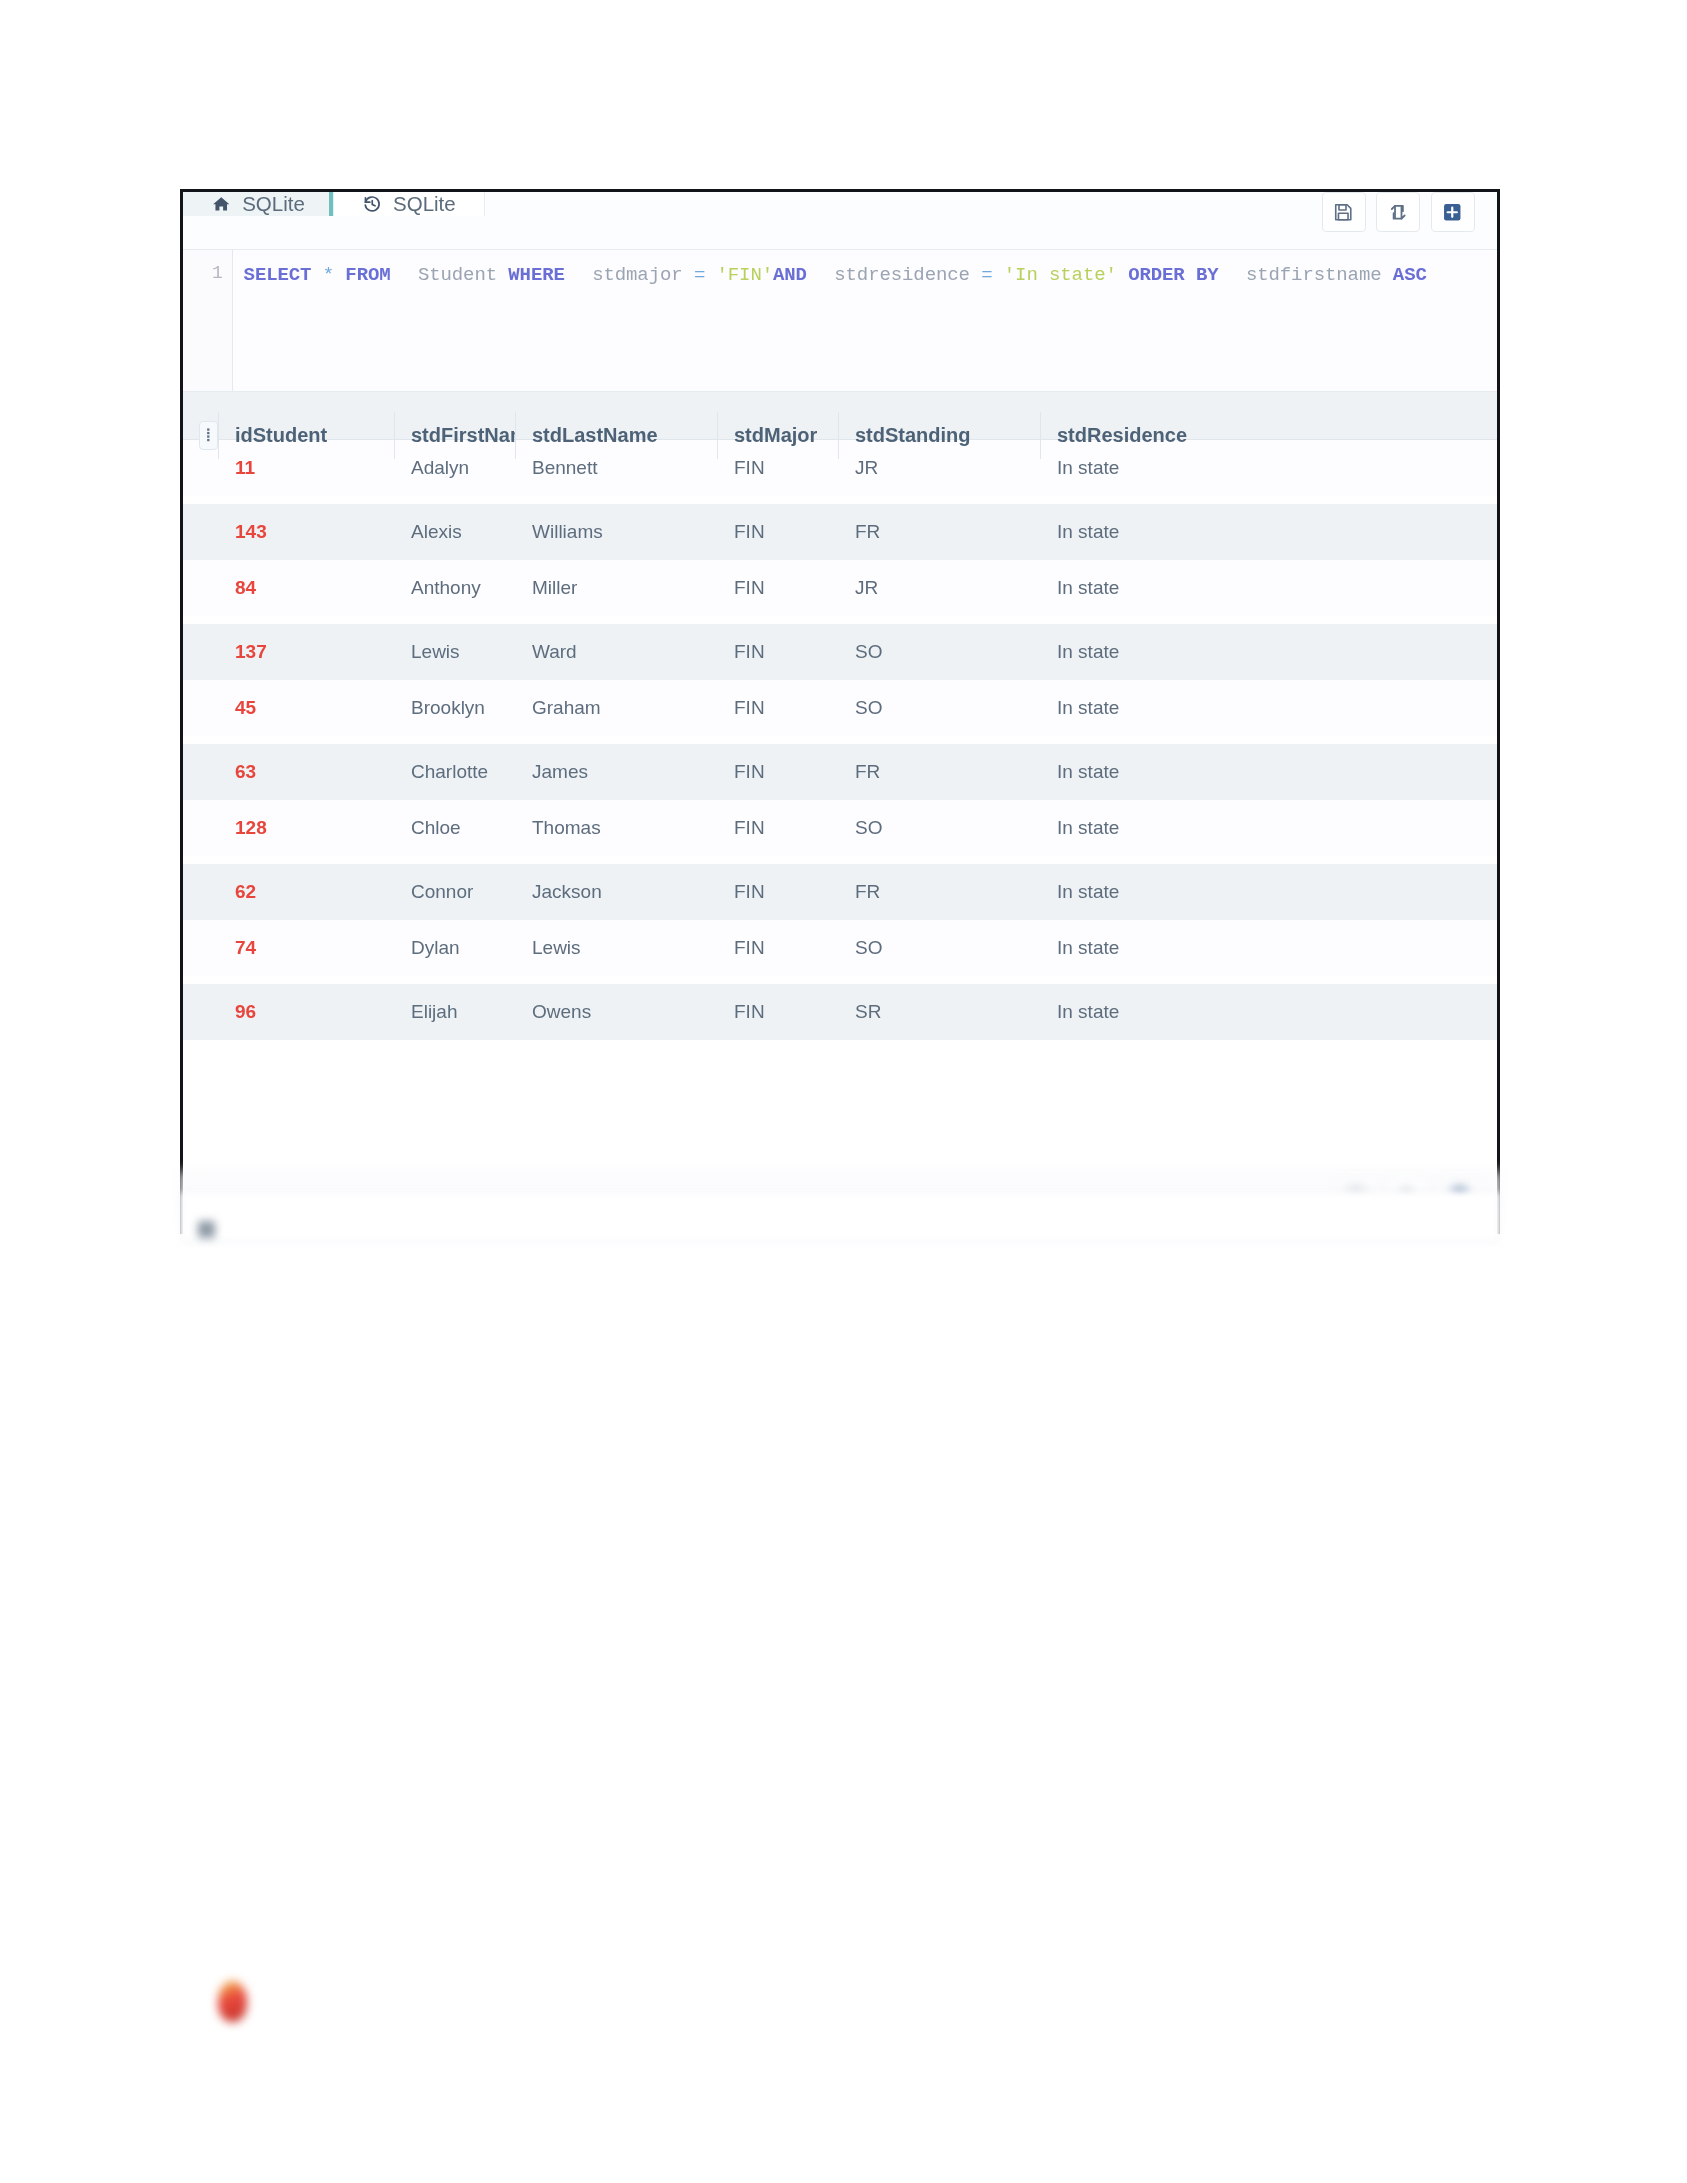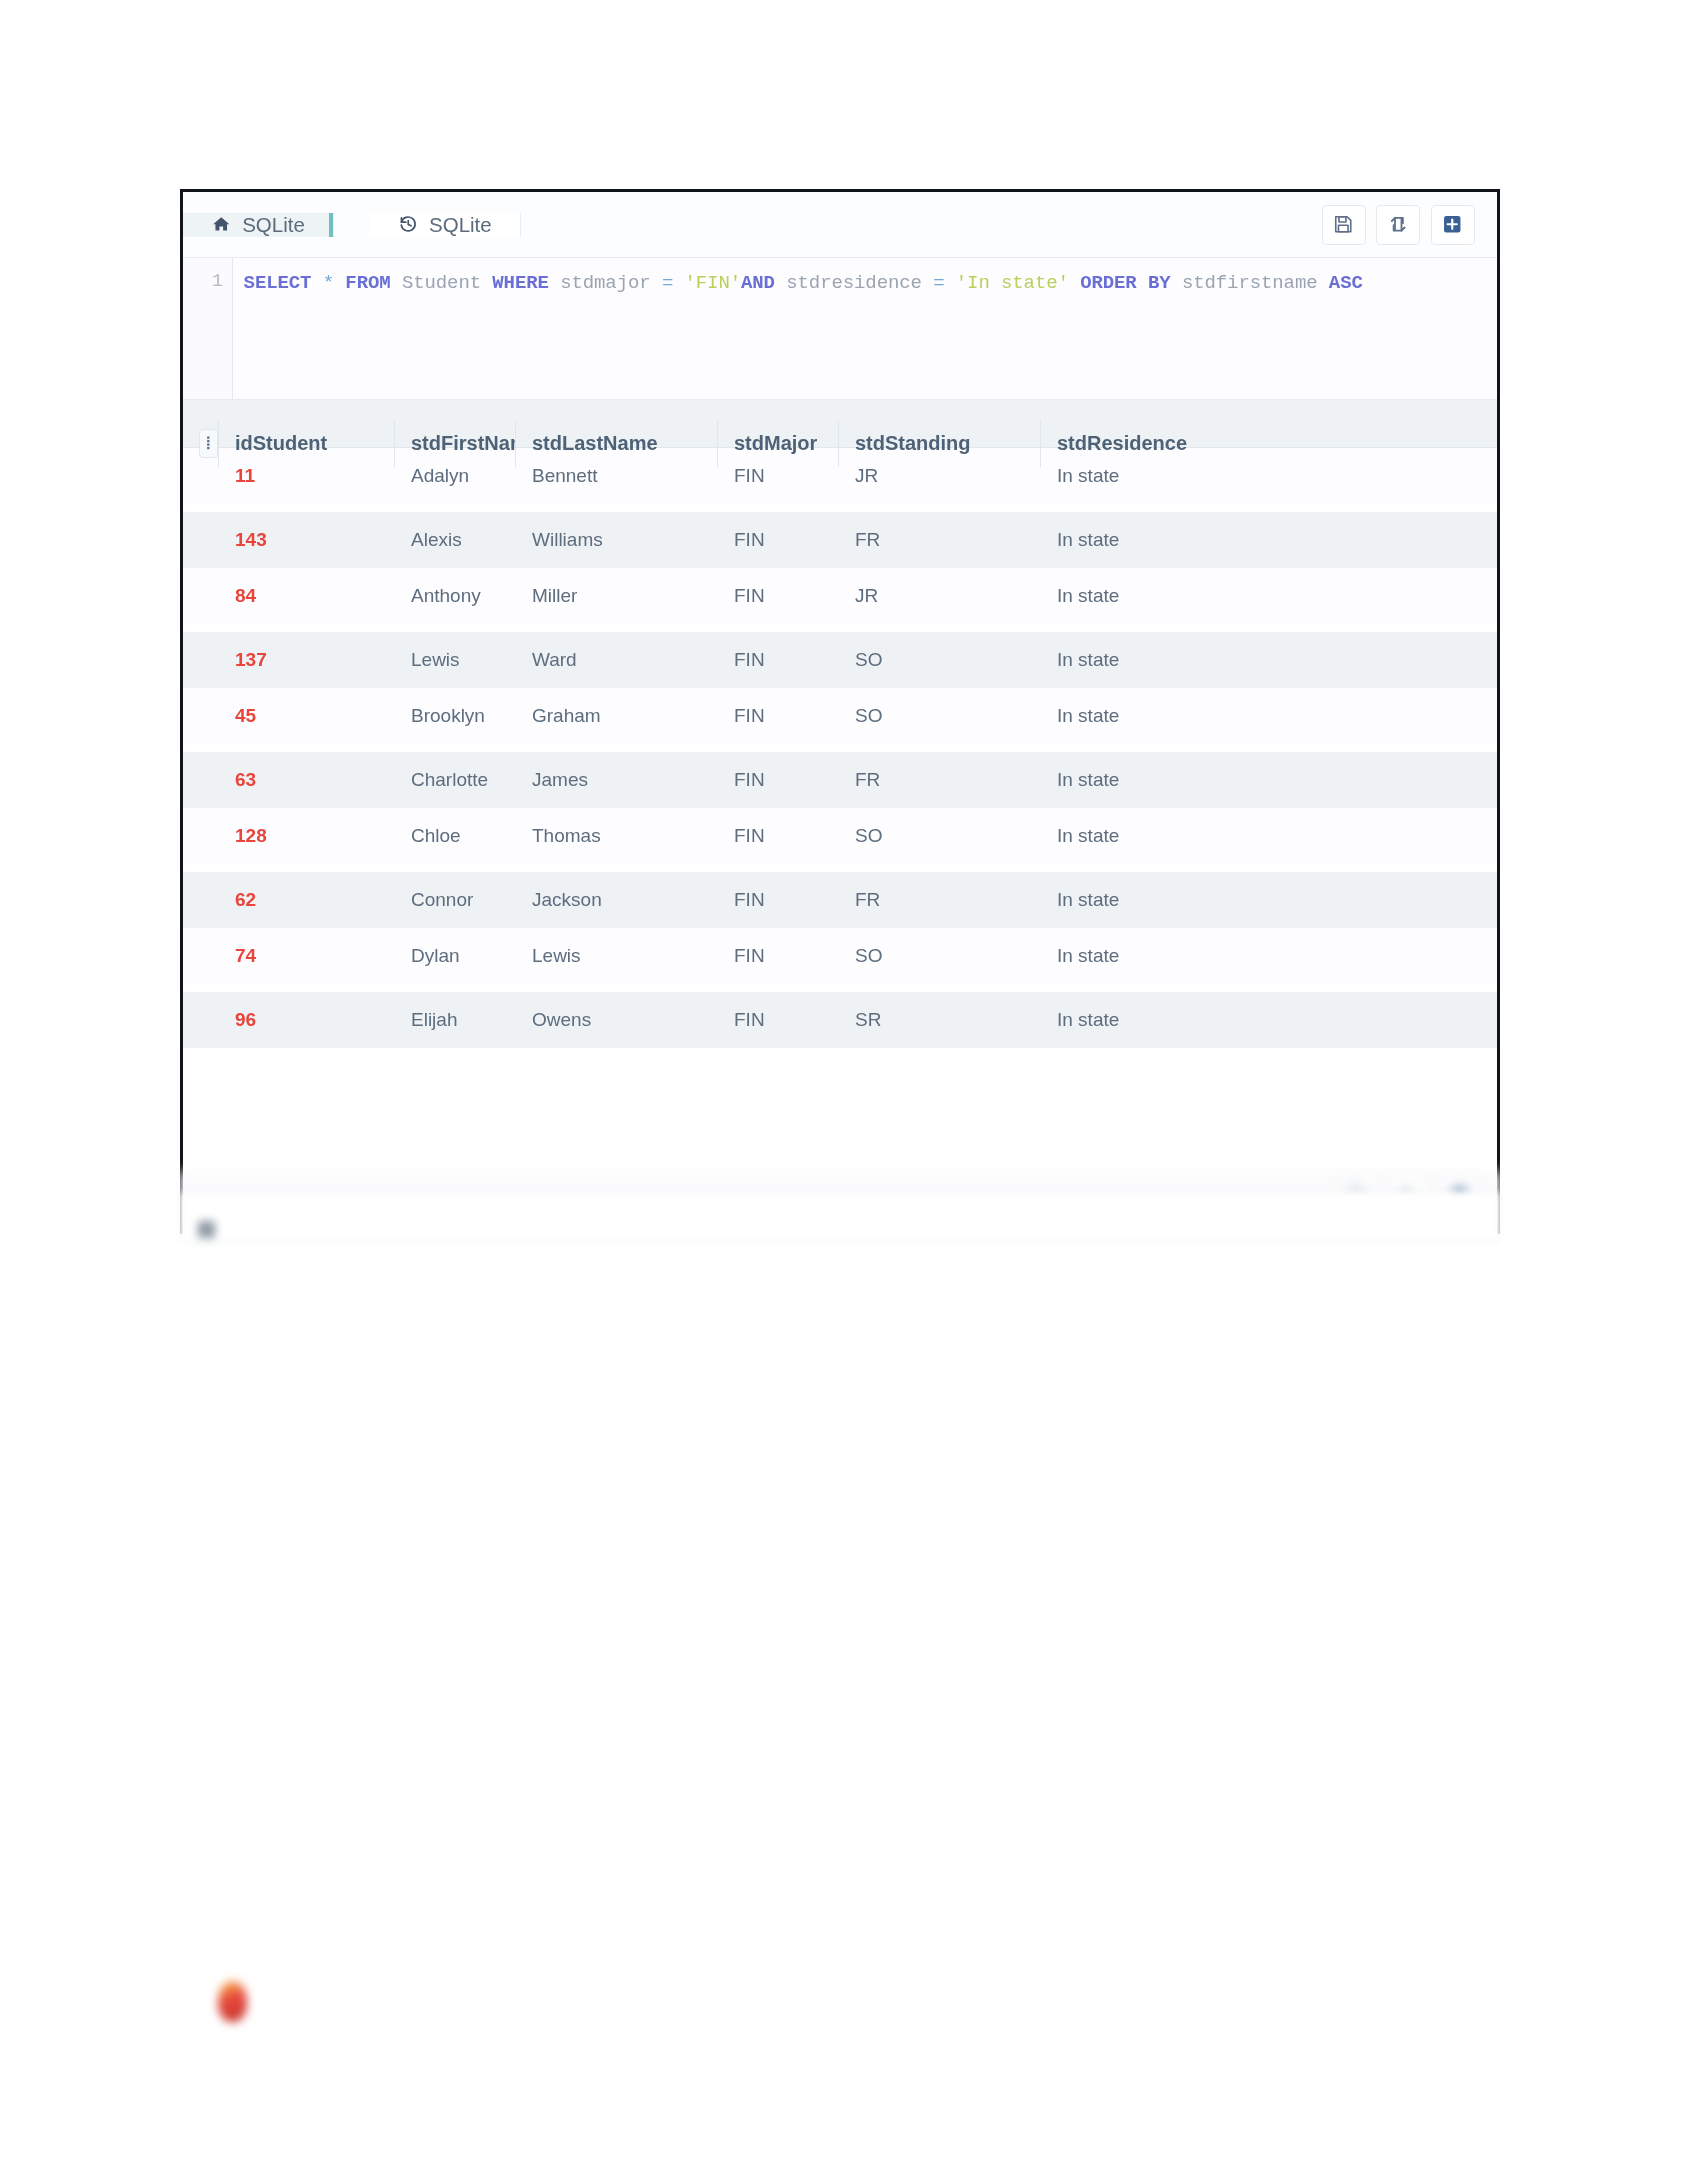--- a/index.html
+++ b/index.html
@@ -31,25 +31,24 @@
     border-left: 3.3px solid #111418;
     border-right: 3.3px solid #111418;
     border-top: 3.3px solid #111418;
     overflow: hidden;
   }
 
   
   .tabbar {
     position: relative;
     display: flex;
-    align-items: center;
-    height: 66px;
+    align-items: flex-start;
+    height: 58px;
     background: #fcfdfe;
     border-bottom: 1.3px solid #e6ebf0;
-    gap: 36px;
   }
 
   .tab {
     display: flex;
     align-items: center;
     gap: 11.2px;
     padding: 0 28px;
     font-size: 20.5px;
     color: #5b6b7c;
     background: #ffffff;
@@ -126,21 +125,21 @@
     padding: 12.6px 0 0 10.6px;
     font-family: "Liberation Mono", monospace;
     font-size: 19px;
     line-height: 1.28;
     white-space: pre;
     overflow: hidden;
     letter-spacing: -0.1px;
   }
 
   .kw   { color: #6a6fd6; font-weight: bold; }
-  .id   { color: #9aa4b2; }
+  .id   { color: #9aa4b2; margin-left: 16px; }
   .op   { color: #6fa8dc; }
   .str  { color: #b8d15c; }
   .punc { color: #8f9aa8; }
 
   
   .grid { width: 100%; }
 
   .grid-head {
     display: flex;
     align-items: center;

